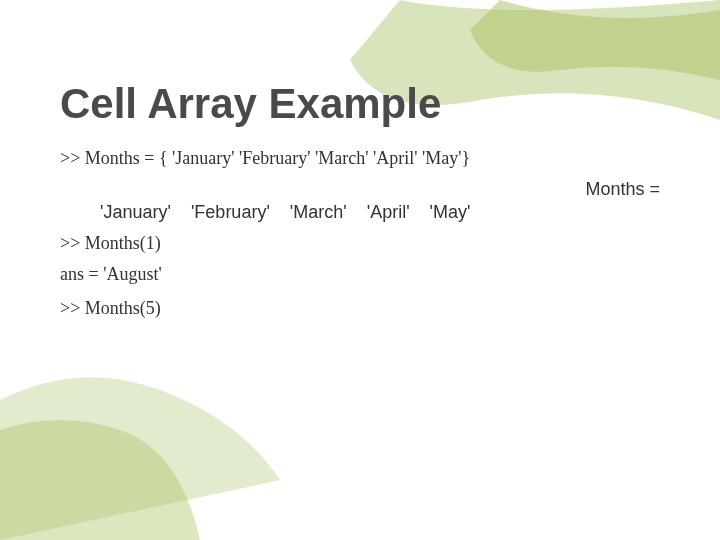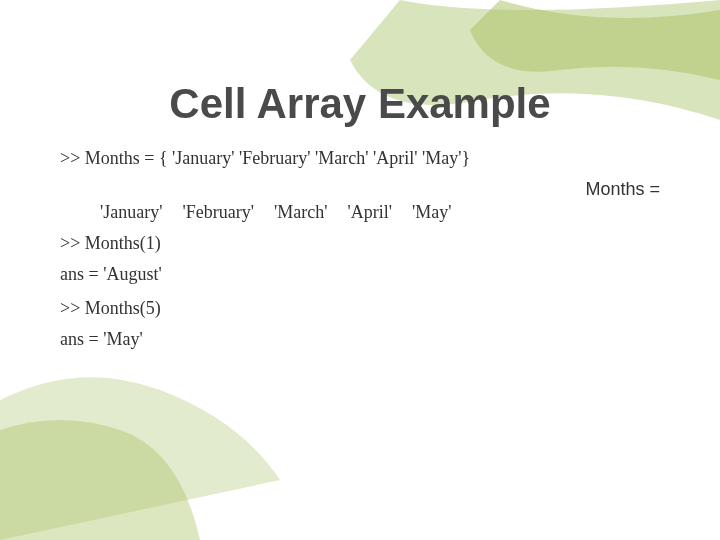--- a/index.html
+++ b/index.html
@@ -31,21 +31,21 @@
     .content {
       position: relative;
       z-index: 1;
       padding: 20px 60px 20px 60px;
     }
 
     .page-title {
       font-size: 42px;
       font-weight: bold;
       color: #4a4a4a;
-      text-align: center;
+      text-align: left;
       margin-bottom: 18px;
       margin-top: 60px;
     }
 
     .code-line {
       font-family: Liberation Serif, serif;
       font-size: 18px;
       color: #333;
       margin-bottom: 6px;
       line-height: 1.4;
@@ -59,21 +59,20 @@
       text-align: right;
     }
 
     .months-values {
       font-size: 18px;
       color: #333;
       margin-top: 2px;
       padding-left: 40px;
       display: flex;
       gap: 20px;
-      font-family: Liberation Serif, serif;
     }
 
     .section-gap {
       margin-top: 8px;
     }
 
     .section-gap-sm {
       margin-top: 4px;
     }
   </style>
@@ -103,14 +102,13 @@
     <span>'April'</span>
     <span>'May'</span>
   </div>
 
   <div class="code-line section-gap">&gt;&gt; Months(1)</div>
 
   <div class="code-line section-gap-sm">ans = 'August'</div>
 
   <div class="code-line section-gap">&gt;&gt; Months(5)</div>
 
-  <div class="code-line section-gap-sm">ans = 'May'</div>
 </div>
 
 </body></html>

